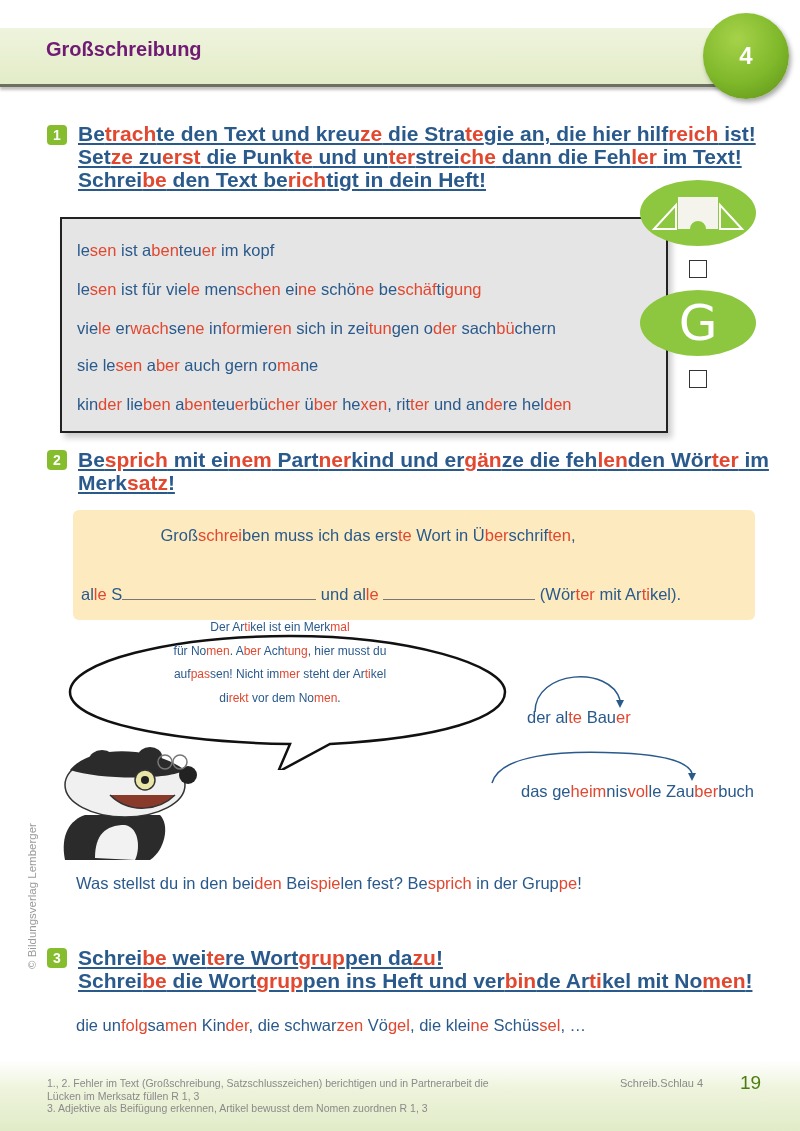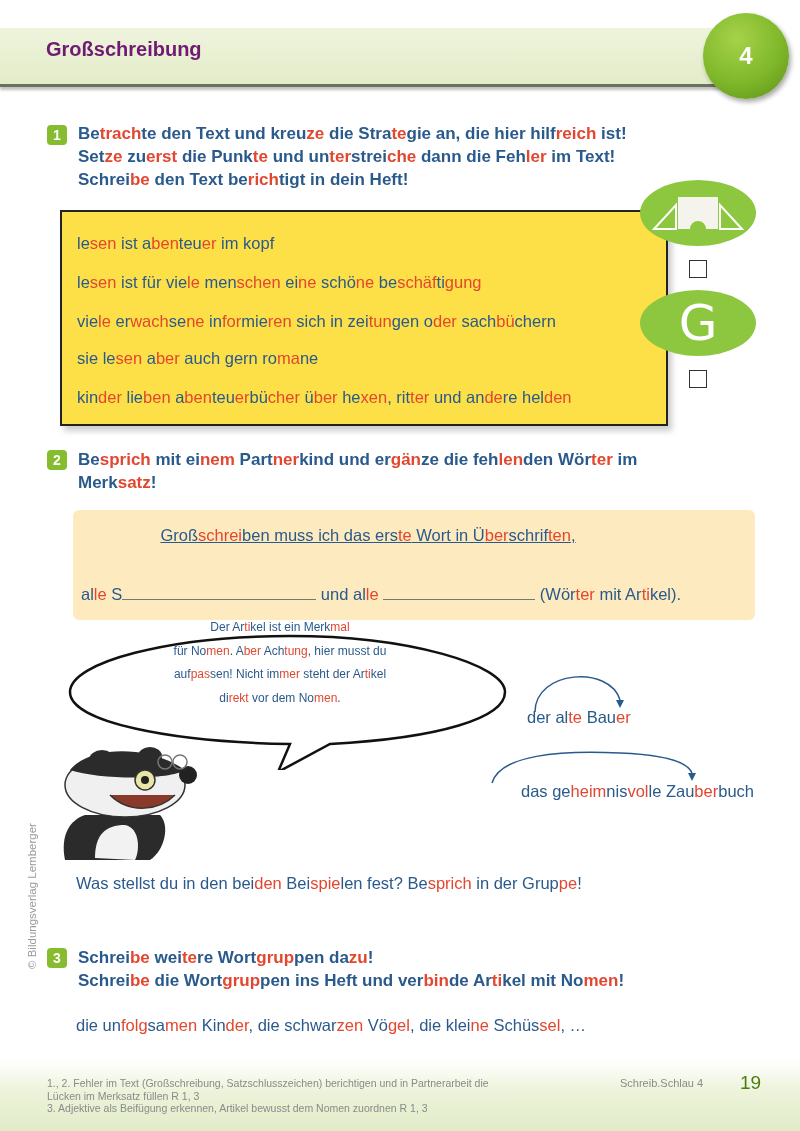--- a/index.html
+++ b/index.html
@@ -14,25 +14,25 @@
             border-bottom:3px solid #6d6f5f; border-top-right-radius:6px;
             box-shadow:0 3px 3px rgba(0,0,0,0.25); }
   .banner-title { left:46px; top:38px; font-size:20px; font-weight:bold; color:#701a75;text-align:right; }
   .chapter-badge { left:703px; top:13px; width:86px; height:86px; border-radius:50%;
         background:radial-gradient(circle at 40% 30%, #a6d24a 0%, #7fb82a 55%, #5c8e17 100%);
         box-shadow:2px 3px 5px rgba(0,0,0,0.35); color:#fff; font-weight:bold; font-size:24px;
         display:flex; align-items:center; justify-content:center; }
 
   .task-num { width:20px; height:20px; border-radius:4px; background:#85bd2e; color:#fff;
               font-weight:bold; font-size:14px; display:flex; align-items:center; justify-content:center; }
-  .task-text { font-size:17px; font-weight:bold; line-height:23px; color:#2a5a8c; }
+  .task-text { font-size:21px; font-weight:bold; line-height:23px; color:#2a5a8c;text-decoration:underline; }
 
   
-  .textbox { left:60px; top:210px; width:604px; height:212px; border:2px solid #222;
-             box-shadow:4px 5px 6px rgba(0,0,0,0.2); background:#fde047; }
+  .textbox { left:60px; top:217px; width:604px; height:212px; border:2px solid #222;
+             box-shadow:4px 5px 6px rgba(0,0,0,0.2); background:#e5e5e5; }
   .tb-line { position:absolute; left:15px; font-size:16.5px; color:#2a5a8c; white-space:nowrap; }
 
   .strategy { width:116px; height:66px; border-radius:50%; background:#8dc63f;
               display:flex; align-items:center; justify-content:center; }
   .checkbox { width:16px; height:16px; border:1px solid #333; background:#fff; }
 
   
   .merk { left:73px; top:510px; width:682px; height:110px; background:#fdebbf; border-radius:6px; }
   .merk-line { position:absolute; font-size:16.5px; color:#2a5a8c; white-space:nowrap; }
   .blank { display:inline-block; border-bottom:1px solid #777; vertical-align:baseline; height:1px; }
@@ -86,21 +86,21 @@
 </div>
 <div class="abs checkbox" style="left:689px;top:370px;"></div>
 
 <div class="abs task-num" style="left:47px;top:450px;">2</div>
 <div class="abs task-text" style="left:78px;top:448px;">
   <div><span>Be</span><span class="r">sprich</span><span> mit ei</span><span class="r">nem</span><span> Part</span><span class="r">ner</span><span>kind und er</span><span class="r">gän</span><span>ze die feh</span><span class="r">len</span><span>den Wör</span><span class="r">ter</span><span> im</span></div>
   <div><span>Merk</span><span class="r">satz</span><span>!</span></div>
 </div>
 
 <div class="abs merk">
-  <div class="merk-line" style="left:0;width:590px;text-align:center;top:16px;text-decoration:underline;"><span>Groß</span><span class="r">schrei</span><span>ben muss ich das ers</span><span class="r">te</span><span> Wort in Ü</span><span class="r">ber</span><span>schrif</span><span class="r">ten</span><span>,</span></div>
+  <div class="merk-line" style="left:0;width:590px;text-align:center;top:16px;"><span>Groß</span><span class="r">schrei</span><span>ben muss ich das ers</span><span class="r">te</span><span> Wort in Ü</span><span class="r">ber</span><span>schrif</span><span class="r">ten</span><span>,</span></div>
   <div class="merk-line" style="left:8px;top:75px;">
     <span><span>al</span><span class="r">le</span><span> S</span></span><span class="blank" style="width:194px;"></span><span><span> und al</span><span class="r">le</span><span> </span></span><span class="blank" style="width:152px;"></span><span><span> (Wör</span><span class="r">ter</span><span> mit Ar</span><span class="r">ti</span><span>kel).</span></span>
   </div>
 </div>
 
 <svg class="abs" style="left:60px;top:630px;" width="460" height="140">
   <path d="M230,6 C350,6 445,35 445,62 C445,88 380,108 270,114 L218,142 L230,114 C110,112 10,92 10,62 C10,32 110,6 230,6 Z" fill="#fff" stroke="#111" stroke-width="2.5"></path>
 </svg>
 <div class="abs bubble-text">
   <div><span>Der Ar</span><span class="r">ti</span><span>kel ist ein Merk</span><span class="r">mal</span></div>

